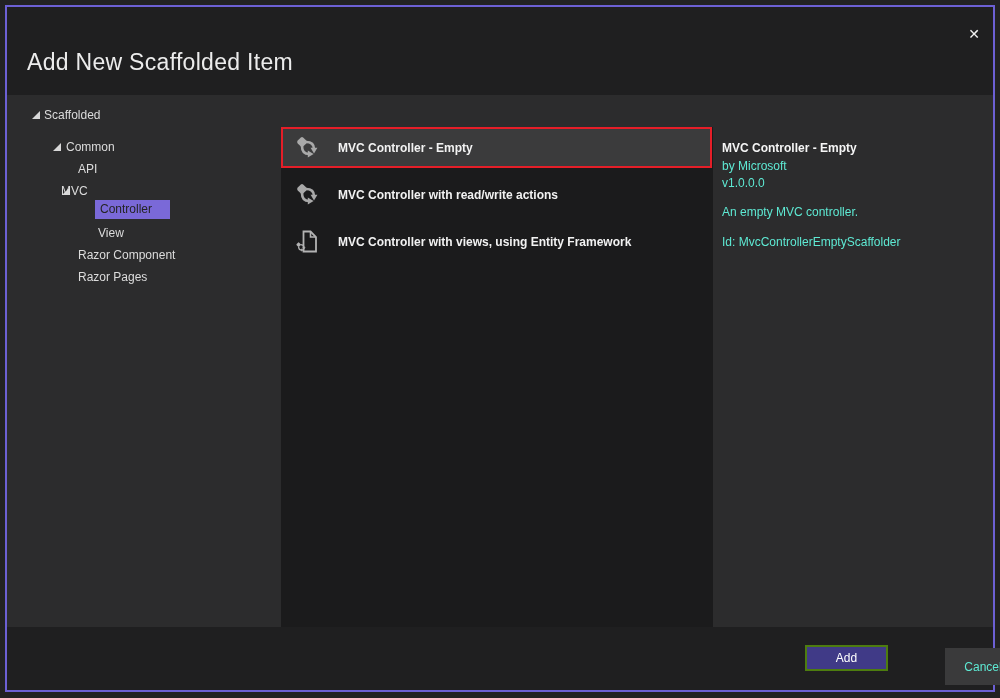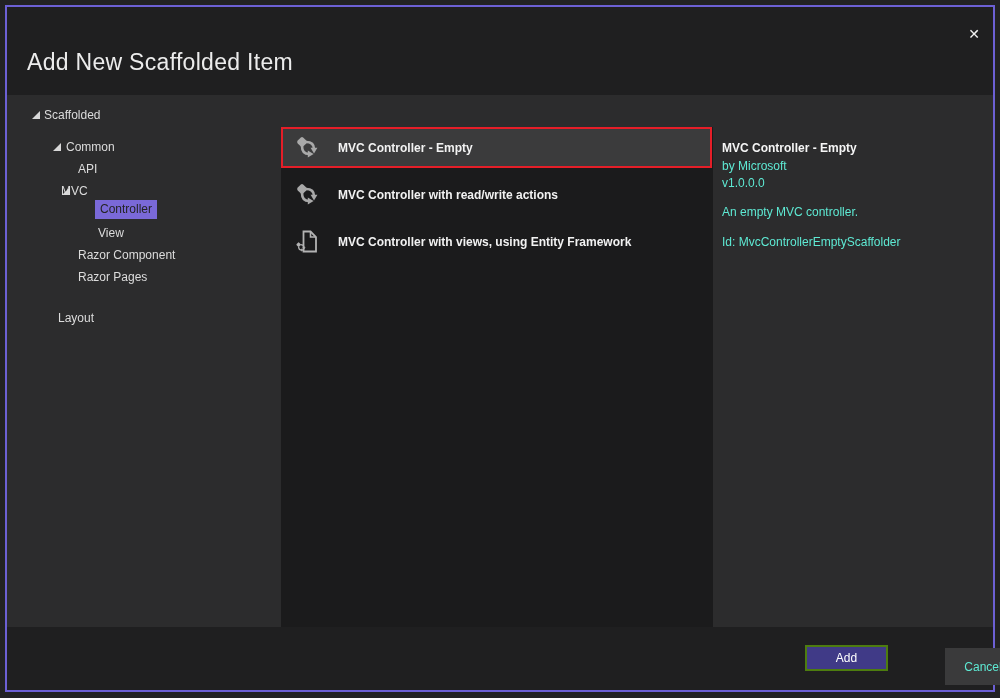--- a/index.html
+++ b/index.html
@@ -16,21 +16,21 @@
   .mid-panel{position:absolute;left:274px;top:88px;width:432px;height:532px;background:#2c2c2d;}
   .listbox{position:absolute;left:0;top:32px;width:432px;height:500px;background:#1b1b1c;}
   .right-panel{position:absolute;left:706px;top:88px;width:280px;height:532px;background:#2c2c2d;}
   
   .tree-row{position:absolute;left:0;right:0;height:20px;line-height:20px;font-size:12px;
             color:#dcdcdc;white-space:nowrap;cursor:default;}
   .tree-label{position:absolute;top:0;}
   .tri{position:absolute;top:6px;width:8px;height:8px;background:#d8d8d8;
        clip-path:polygon(100% 0,100% 100%,0 100%);}
   .sel{display:inline-block;position:absolute;top:-1px;background:#7a69d8;color:#242424;
-       padding:1px 5px 2px 5px;line-height:16px;}
+       padding:1px 18px 2px 5px;line-height:16px;}
   
   .lb-row{position:absolute;left:0;width:431px;display:flex;align-items:center;
           padding-left:13px;box-sizing:border-box;cursor:default;}
   .lb-row .lb-label{margin-left:17px;font-size:12px;font-weight:600;color:#f2f2f2;white-space:nowrap;}
   .lb-row.row1{top:0;height:41px;background:#3b3b3c;border:2px solid #e51e28;padding-left:11px;}
   .lb-row.row2{top:49px;height:37px;}
   .lb-row.row3{top:96px;height:37px;}
   .lb-icon{width:27px;height:27px;flex:0 0 27px;display:block;}
   
   .det{position:absolute;font-size:12px;color:#5eead4;white-space:nowrap;}
@@ -74,23 +74,20 @@
         <span class="tree-label sel" style="left:88px">Controller</span>
       </div>
       <div class="tree-row" style="top:128px">
         <span class="tree-label" style="left:91px">View</span>
       </div>
       <div class="tree-row" style="top:150px">
         <span class="tree-label" style="left:71px">Razor Component</span>
       </div>
       <div class="tree-row" style="top:172px">
         <span class="tree-label" style="left:71px">Razor Pages</span>
-      </div>
-      <div class="tree-row" style="top:213px">
-        <span class="tree-label" style="left:51px">Layout</span>
       </div>
     </div>
 
     <div class="mid-panel">
       <div class="listbox">
 
         <div class="lb-row row1">
           <span class="lb-icon">
             <svg width="27" height="27" viewBox="0 0 27 27">
               <rect x="4" y="4" width="8" height="8" rx="2" transform="rotate(45 8 8)" fill="#a9a9a9"></rect>

